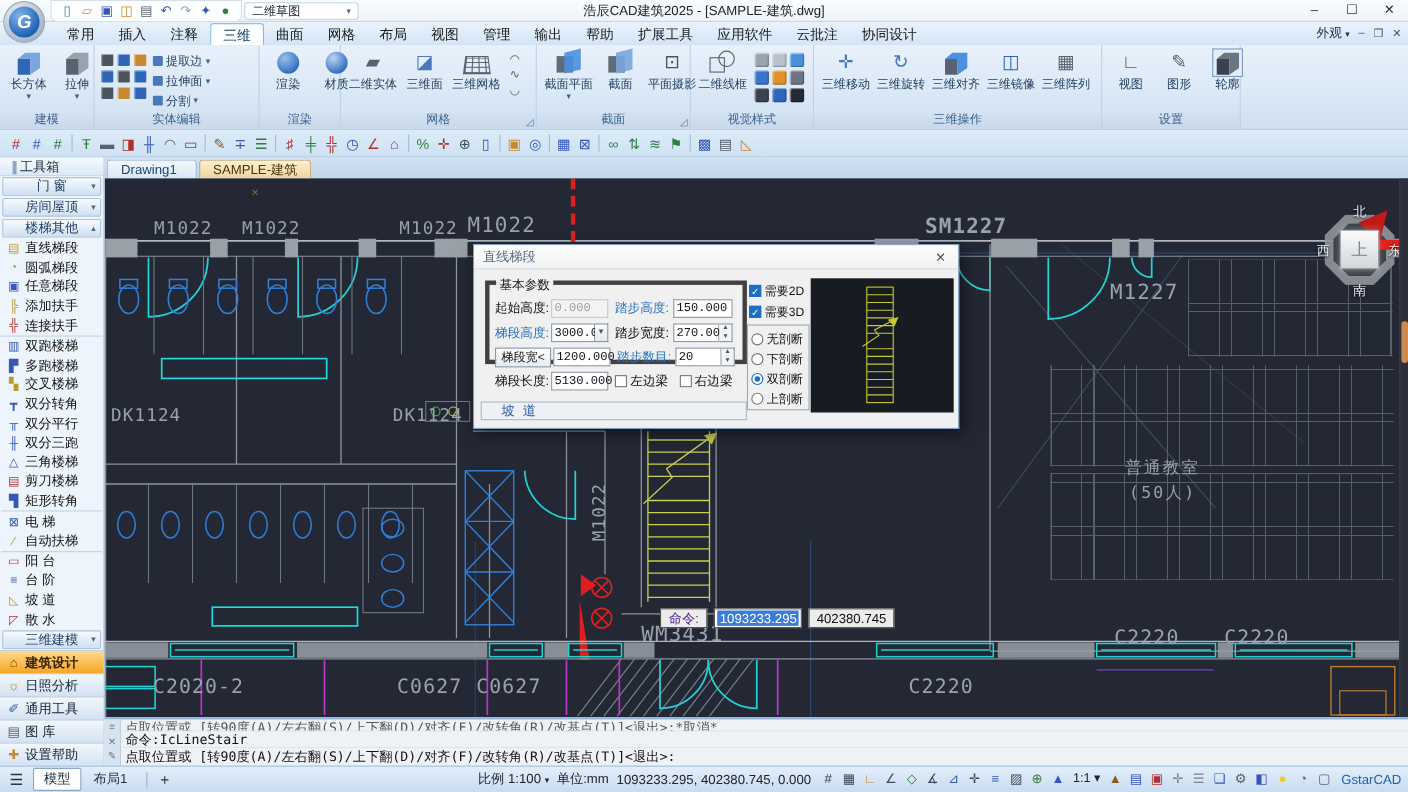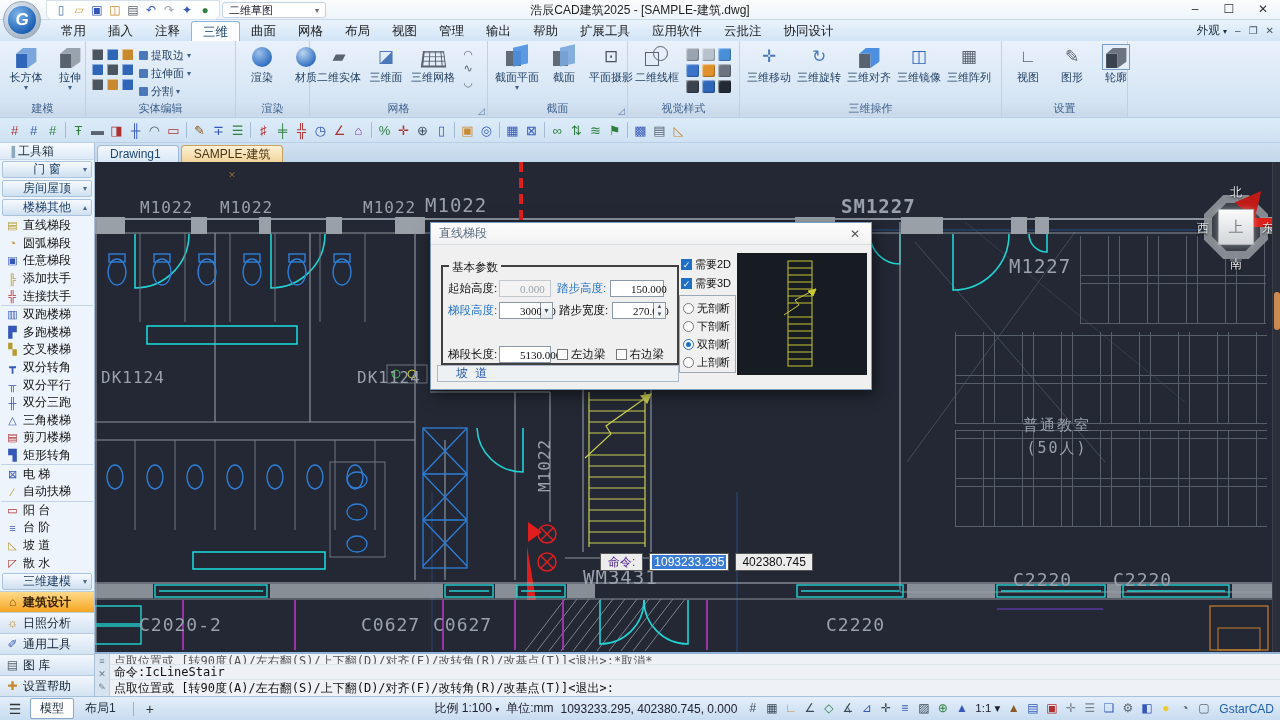--- a/index.html
+++ b/index.html
@@ -138,27 +138,27 @@
   
   #vscroll { position:absolute; right:0; top:0; width:8px; height:100%; background:#2b2f39; border-left:1px solid #3a3f4a; z-index:15; }
   #vscroll .thumb { position:absolute; left:1px; top:130px; width:6px; height:38px; background:#cd8a50; border-radius:3px; }
 
   
   #dialog { position:absolute; left:430px; top:222px; width:442px; height:168px; background:#f0f0f0;
     border:1px solid #7d9cc0; box-shadow:3px 5px 14px rgba(0,0,0,.5); z-index:35; font-size:11.5px; }
   #dlg-title { height:22px; background:linear-gradient(#fdfdfd,#f2f2f2); border-bottom:1px solid #d8dde2;
     display:flex; align-items:center; padding:0 8px; font-size:12px; color:#5a6b80; }
   #dlg-close { margin-left:auto; color:#555; font-size:12px; width:16px; text-align:center; }
-  #dlg-fieldset { position:absolute; left:10px; top:42px; width:238px; height:100px; border:2px solid #404040; }
+  #dlg-fieldset { position:absolute; left:10px; top:32px; width:238px; height:76px; border:4px solid #404040; }
   #dlg-legend { position:absolute; left:6px; top:-7px; background:#f0f0f0; padding:0 3px; font-size:11.5px; color:#111; }
   .frow { position:absolute; left:5px; width:228px; height:19px; display:flex; align-items:center; }
   .f-label { width:51px; color:#111; white-space:nowrap; }
   .f-label.blue, .blue { color:#2472c8; }
-  .f-input { width:52px; height:17px; border:1px solid #8a98a8; background:#fff; font-size:11px; padding:0 20px;
-    display:flex; align-items:center; color:#111; font-family:Liberation Serif, serif; }
+  .f-input { width:52px; height:17px; border:1px solid #8a98a8; background:#fff; font-size:11px; padding:0 2px;
+    display:flex; align-items:center; color:#111; font-family:Liberation Mono, monospace; }
   .f-input.disabled { background:#f3f3f3; color:#9aa2aa; border-color:#c2c8ce; }
   .f-gap { width:6px; }
   .f-label2 { width:53px; white-space:nowrap; }
   .combo-arr { width:12px; height:17px; border:1px solid #8a98a8; border-left:none; background:linear-gradient(#fdfdfd,#e4e8ec);
     font-size:7px; text-align:center; line-height:16px; color:#456; }
   .spin { width:12px; height:17px; border:1px solid #8a98a8; border-left:none; display:flex; flex-direction:column; background:#f2f4f6; }
   .spin span { flex:1; font-size:6px; line-height:7px; text-align:center; color:#456; }
   .wbtn { width:51px; height:18px; border:1px solid #8a98a8; background:linear-gradient(#fdfdfd,#e8ecf0);
     font-size:11px; display:flex; align-items:center; justify-content:center; color:#111; white-space:nowrap; }
   .chk { display:flex; align-items:center; gap:3px; white-space:nowrap; color:#111; }
@@ -924,20 +924,32 @@
         <span class="f-input" style="width:40px">3000.00</span>
         <span class="combo-arr">▼</span>
         <span class="f-gap"></span>
         <span class="f-label2">踏步宽度:</span>
         <span class="f-input" style="width:42px">270.000</span>
         <span class="spin">
             <span>▲</span>
             <span>▼</span>
           </span>
       </div>
+      <div class="frow" style="top:56px;">
+        <span class="wbtn">梯段宽&lt;</span>
+        <span class="f-gap" style="width:2px"></span>
+        <span class="f-input">1200.000</span>
+        <span class="f-gap"></span>
+        <span class="f-label2 blue">踏步数目:</span>
+        <span class="f-input" style="width:42px">20</span>
+        <span class="spin">
+            <span>▲</span>
+            <span>▼</span>
+          </span>
+      </div>
       <div class="frow" style="top:78px;">
         <span class="f-label">梯段长度:</span>
         <span class="f-input">5130.000</span>
         <span class="f-gap"></span>
         <span class="chk">
             <span class="box"></span>
             <span>左边梁</span>
           </span>
         <span class="f-gap" style="width:10px"></span>
         <span class="chk">

